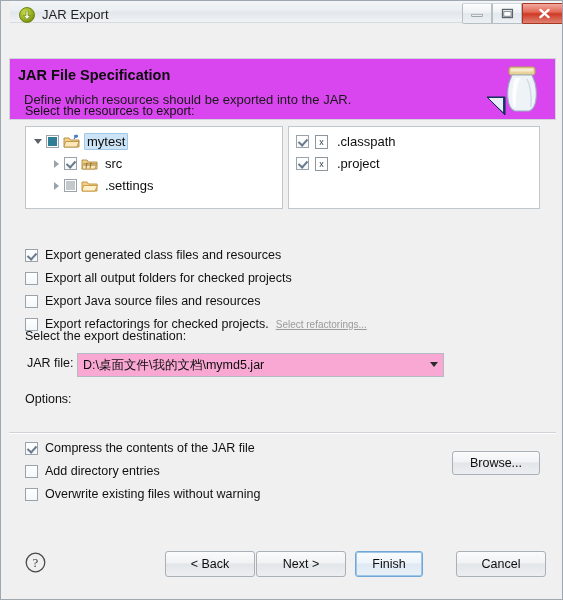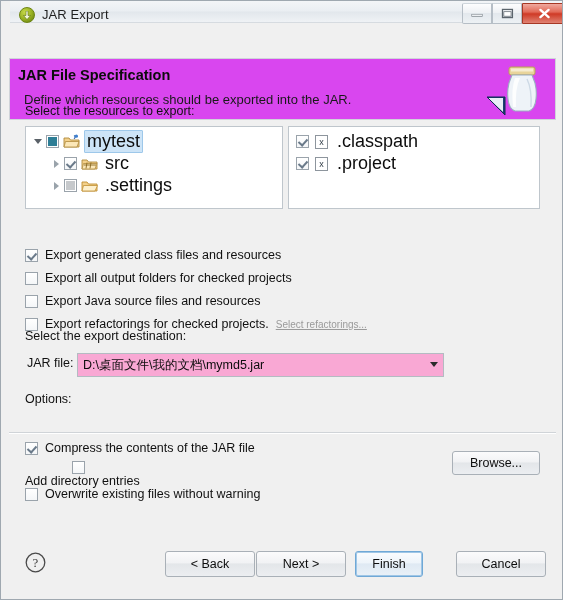--- a/index.html
+++ b/index.html
@@ -127,21 +127,21 @@
   .cbx.grayed-blue::after {
     content: ""; position: absolute; left: 1px; top: 1px;
     width: 9px; height: 9px; background: #2e7e96;
   }
   .cbx.grayed-gray { background: #ffffff; }
   .cbx.grayed-gray::after {
     content: ""; position: absolute; left: 1px; top: 1px;
     width: 9px; height: 9px; background: #c6c9cc;
   }
   .ticon { width: 18px; height: 16px; flex: 0 0 18px; position: relative; margin-right: 3px; }
-  .tlabel { font-size: 18px; color: #0d0d0d; white-space: nowrap; padding: 0 3px; }
+  .tlabel { font-size: 13px; color: #0d0d0d; white-space: nowrap; padding: 0 3px; }
   .trow.selected .tlabel {
     background: #cde4f7;
     border: 1px solid #9ec8ea;
     padding: 0 2px;
     border-radius: 1px;
   }
 
   .optrow { position: absolute; left: 24px; height: 20px; display: flex; align-items: center; margin-top: 28px; }
   .optrow .cbx { margin-right: 7px; }
   .optlabel { font-size: 12.5px; color: #101010; white-space: nowrap; }
@@ -353,21 +353,21 @@
     </div>
 
     <div class="pbtn" id="btn-browse">Browse...</div>
 
     <div class="sect-label" style="left:24px; top:295px;">Options:</div>
 
     <div class="optrow" style="top:313px;">
       <span class="cbx checked"></span>
       <span class="optlabel">Compress the contents of the JAR file</span>
     </div>
-    <div class="optrow" style="top:336px;flex-direction:column;">
+    <div class="optrow" style="top:336px;">
       <span class="cbx"></span>
       <span class="optlabel">Add directory entries</span>
     </div>
     <div class="optrow" style="top:359px;">
       <span class="cbx"></span>
       <span class="optlabel">Overwrite existing files without warning</span>
     </div>
   </div>
 
   <div id="separator"></div>

